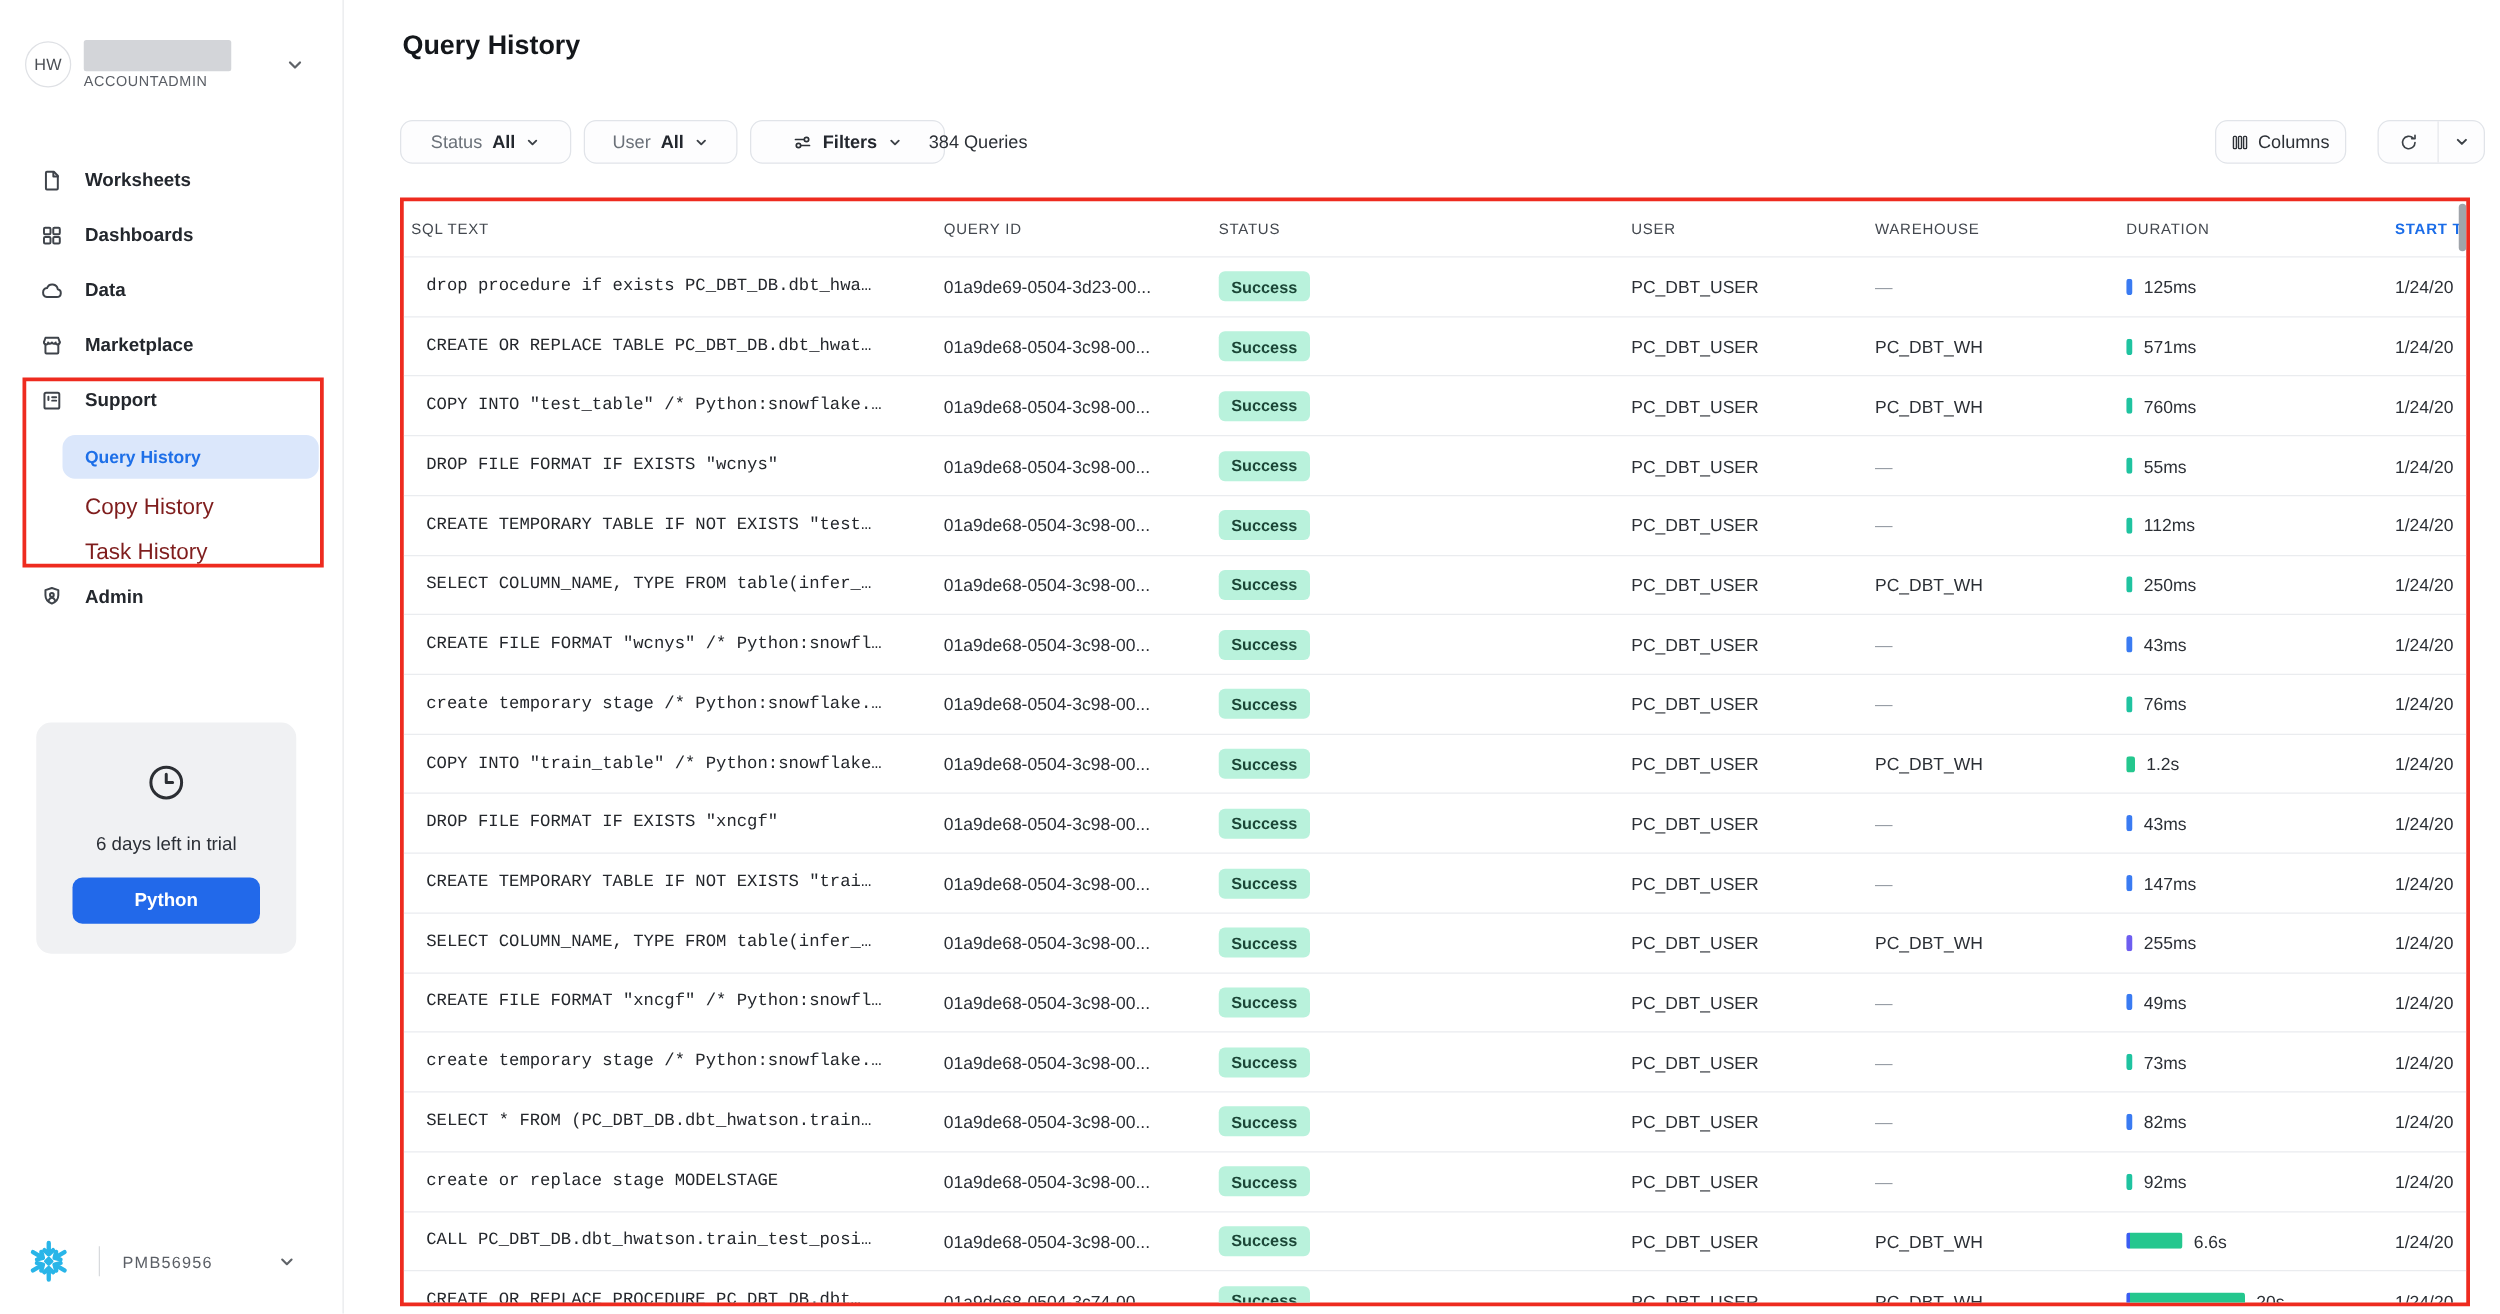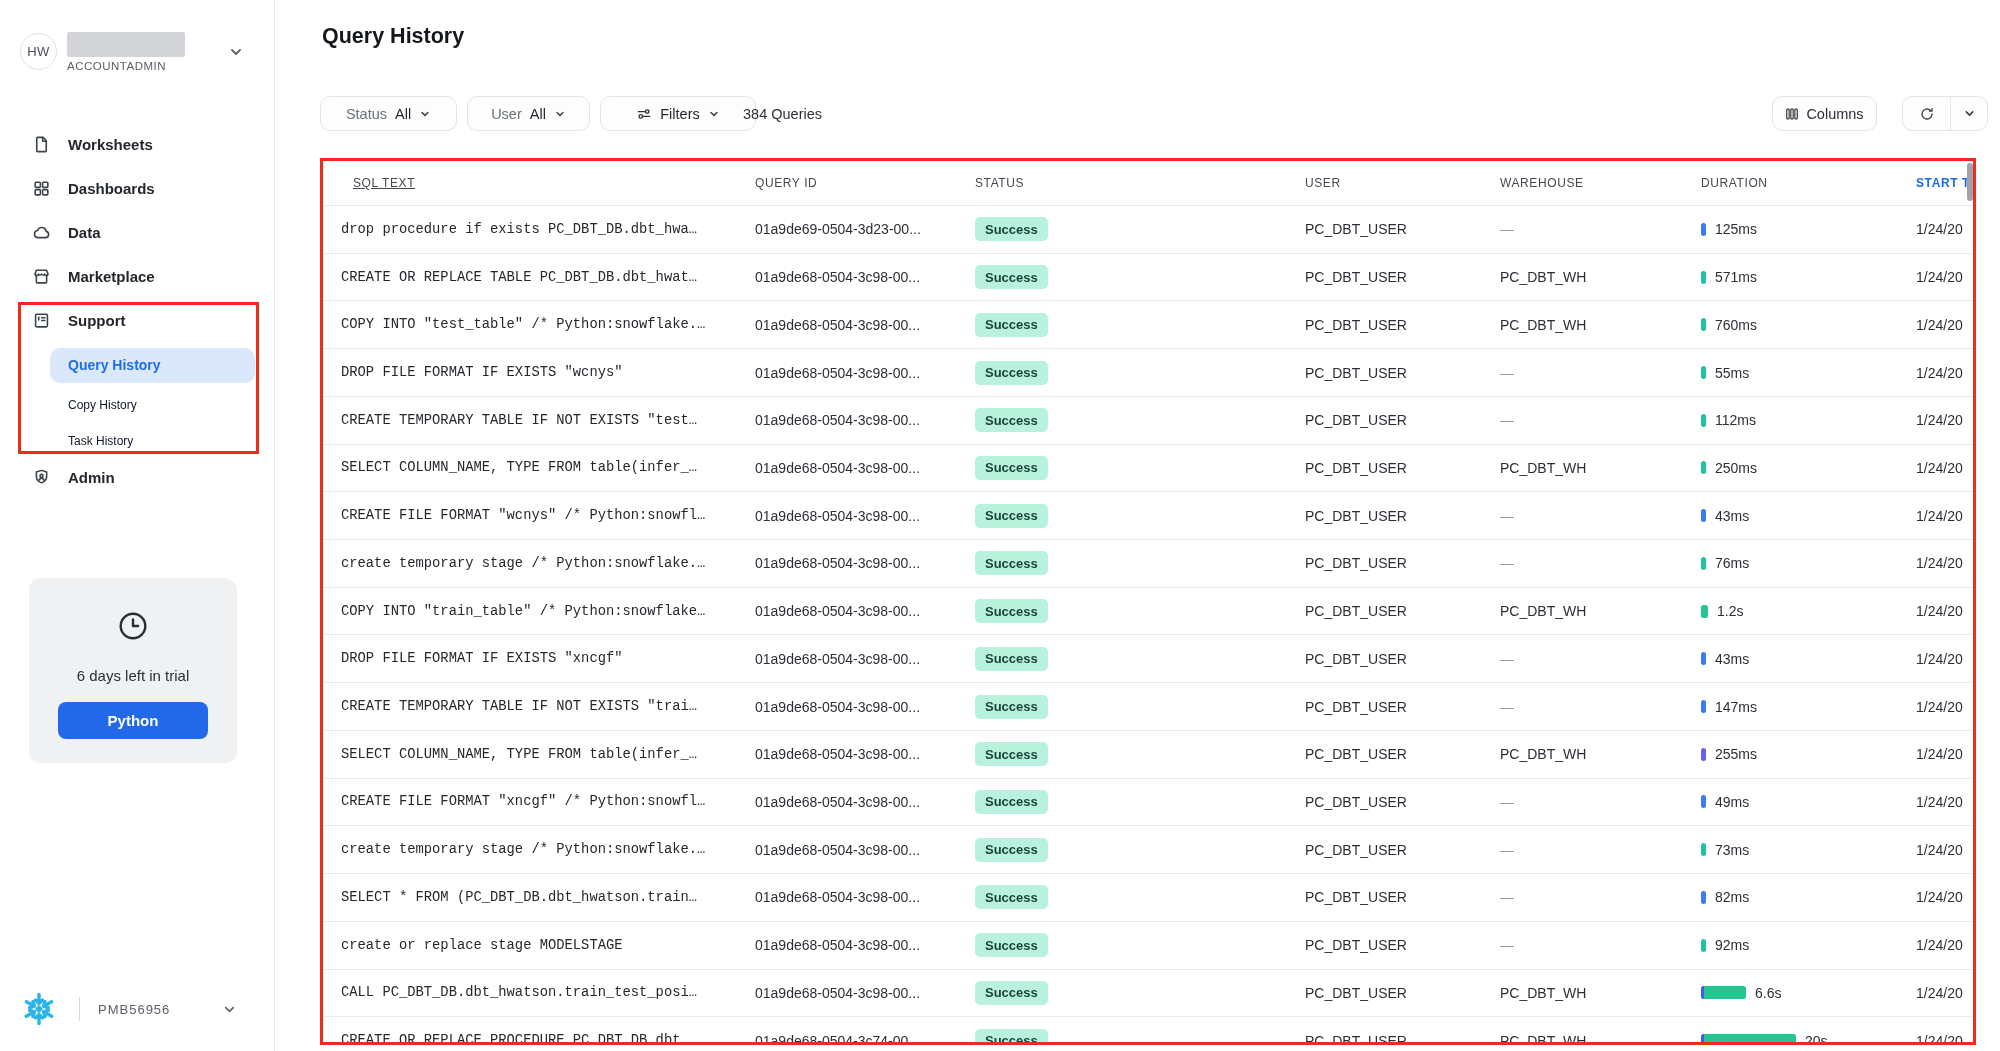--- a/index.html
+++ b/index.html
@@ -9,49 +9,49 @@
   .sidebar { position:absolute; left:0; top:0; width:275px; height:1051px; background:#fff; border-right:1px solid #e7e9ec; }
   .avatar { position:absolute; left:20px; top:33px; width:37px; height:37px; border-radius:50%; border:1px solid #dfe1e5; background:#fff; display:flex; align-items:center; justify-content:center; font-size:13px; color:#4a4e54; letter-spacing:.3px; }
   .redacted { position:absolute; left:67px; top:32px; width:118px; height:25px; background:#d3d5d9; border-radius:2px; }
   .role { position:absolute; left:67px; top:60px; font-size:11.5px; color:#5a5e65; letter-spacing:.5px; }
   .acct-chev { position:absolute; left:228px; top:44px; color:#5f6368; }
   .nav-item { position:absolute; left:0; width:317px; height:44px; }
   .nav-item .icn { position:absolute; left:32px; top:12px; width:19px; height:19px; color:#3e434a; }
   .nav-item .lbl { position:absolute; left:68px; top:0; line-height:44px; font-size:15px; font-weight:600; color:#23272d; }
   .sub-pill { position:absolute; left:50px; top:348px; width:205px; height:35px; background:#dbe7fb; border-radius:10px; }
   .sub-pill .lbl { position:absolute; left:18px; line-height:35px; font-size:14px; font-weight:700; color:#1d6fe8; }
-  .sub-item { position:absolute; left:68px; height:28px; line-height:28px; font-size:12px; font-weight:500; color:#0f172a; }
+  .sub-item { position:absolute; left:68px; height:28px; line-height:28px; font-size:18px; font-weight:500; color:#7f1d1d; }
   .redbox1 { position:absolute; left:18px; top:302px; width:241px; height:152px; border:3px solid #ee2b1f; pointer-events:none; }
   .trial { position:absolute; left:29px; top:578px; width:208px; height:185px; background:#f0f1f3; border-radius:12px; }
   .trial .clock { position:absolute; left:86px; top:30px; width:36px; height:36px; color:#2b2e33; }
   .trial .msg { position:absolute; left:0; top:89px; width:208px; text-align:center; font-size:15px; color:#2b2f36; }
   .trial .btn { position:absolute; left:29px; top:124px; width:150px; height:37px; background:#2269ea; border-radius:8px; color:#fff; font-size:15px; font-weight:700; display:flex; align-items:center; justify-content:center; }
   .foot-logo { position:absolute; left:20px; top:990px; width:38px; height:38px; }
   .foot-div { position:absolute; left:79px; top:997px; width:1px; height:24px; background:#d8dadd; }
   .foot-code { position:absolute; left:98px; top:1002px; font-size:13px; letter-spacing:1px; color:#5b5f66; }
   .foot-chev { position:absolute; left:222px; top:1002px; color:#5f6368; }
 
   
   .title { position:absolute; left:322px; top:24px; font-size:21.5px; font-weight:700; color:#14171b; }
   .pill { position:absolute; top:96px; height:35px; border:1px solid #e1e4e9; border-radius:10px; background:#fdfdfe; display:flex; align-items:center; justify-content:center; gap:8px; font-size:14.5px; }
   .pill .plabel { color:#6b7179; }
-  .pill .pval { color:#23272e; font-weight:400; }
+  .pill .pval { color:#23272e; font-weight:700; }
   .pill .chev { color:#3c4147; margin-top:1px; }
   .count { position:absolute; left:743px; top:106px; font-size:14.5px; color:#2c3036; }
   .btn-cols { position:absolute; left:1772px; top:96px; width:105px; height:35px; border:1px solid #e1e4e9; border-radius:10px; background:#fdfdfe; display:flex; align-items:center; justify-content:center; gap:7px; font-size:14.5px; color:#2c3036; font-weight:500; }
   .btn-refresh { position:absolute; left:1902px; top:96px; width:86px; height:35px; border:1px solid #e1e4e9; border-radius:10px; background:#fdfdfe; display:flex; }
   .btn-refresh .half1 { width:48px; display:flex; align-items:center; justify-content:center; border-right:1px solid #e6e8ec; color:#3c4147; }
   .btn-refresh .half2 { flex:1; display:flex; align-items:center; justify-content:center; color:#3c4147; }
 
   
   .tablebox { position:absolute; left:320px; top:158px; width:1656px; height:887px; border:3px solid #ee2b1f; overflow:hidden; background:#fff; }
   .trow { display:grid; grid-template-columns:432px 220px 330px 195px 201px 215px 80px; align-items:center; height:47.72px; border-bottom:1px solid #eaecef; }
   .trow.head { height:45px; }
   .hcell { font-size:12px; letter-spacing:.6px; color:#43484f; white-space:nowrap; }
-  .hcell.first { padding-left:30px;text-decoration:underline; }
+  .hcell.first { padding-left:6px; }
   .hcell.sorted { color:#1a6ce8; font-weight:700; }
   .cell { white-space:nowrap; }
   .c-sql { padding-left:18px; font-family:"Liberation Mono",monospace; font-size:13.8px; color:#24272c; }
   .c-qid, .c-user, .c-wh, .c-date { font-size:14px; color:#2b2f35; }
   .c-wh.dash { color:#989ea6; }
   .badge { display:inline-block; background:#b9f2dc; color:#1b4637; font-size:13px; font-weight:700; padding:4.5px 10px; border-radius:5px; }
   .c-dur { display:flex; align-items:center; gap:9px; font-size:14px; color:#2b2f35; }
   .dbar { height:13px; border-radius:2.5px; display:flex; overflow:hidden; }
   .dbar .sliver { width:3px; background:#3a5df2; }
   .scrollthumb { position:absolute; top:2px; right:0px; width:6px; height:38px; background:#a0a4aa; border-radius:3px; }

